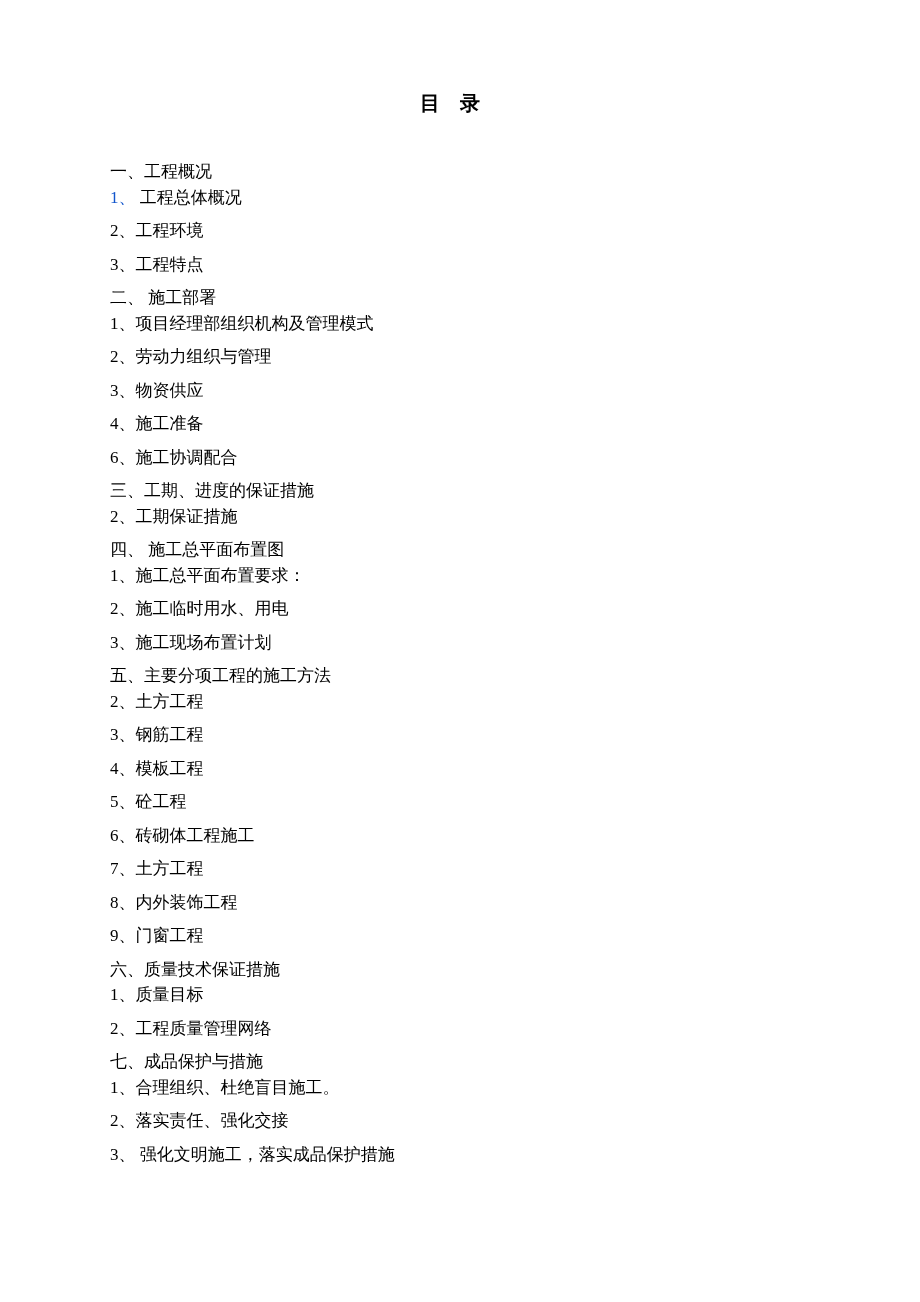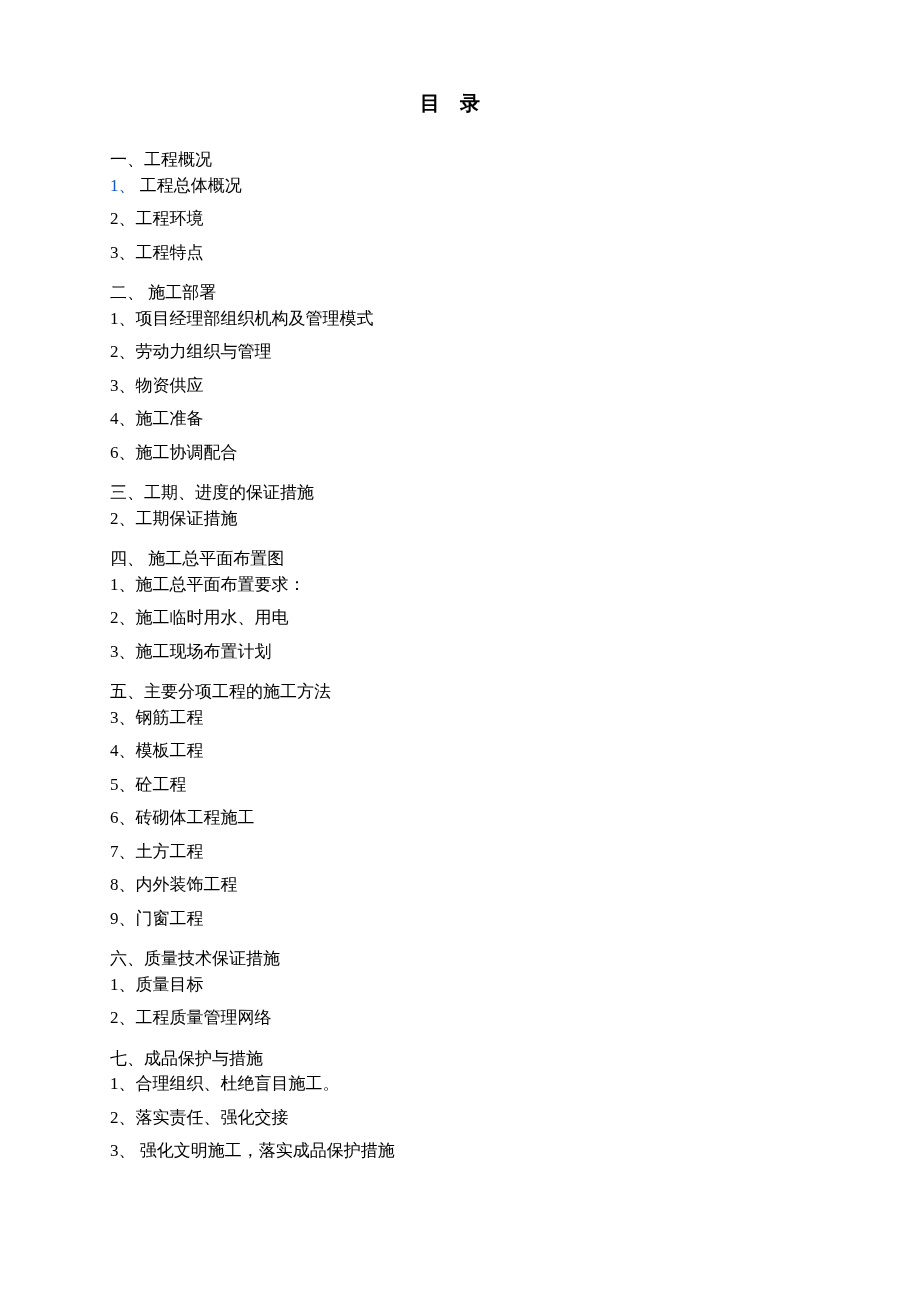--- a/index.html
+++ b/index.html
@@ -11,28 +11,28 @@
       width: 920px;
     }
     .page {
       padding: 90px 110px 60px 110px;
     }
     .title {
       text-align: center;
       font-weight: bold;
       font-size: 20px;
       letter-spacing: 1em;
-      margin-bottom: 30px;
+      margin-bottom: 42px;
     }
     .toc {
       font-size: 17px;
       line-height: 1.5;
     }
     .section-heading {
-      margin-top: 15px;
+      margin-top: 8px;
       margin-bottom: 0;
     }
     .item {
       margin-bottom: 8px;
     }
     .link-num {
       color: #1155cc;
     }
   </style>
 </head>
@@ -58,20 +58,21 @@
 
     <div class="section-heading">三、工期、进度的保证措施</div>
     <div class="item"><span>2、</span><span>工期保证措施</span></div>
 
     <div class="section-heading">四、 施工总平面布置图</div>
     <div class="item"><span>1、</span><span>施工总平面布置要求：</span></div>
     <div class="item"><span>2、</span><span>施工临时用水、用电</span></div>
     <div class="item"><span>3、</span><span>施工现场布置计划</span></div>
 
     <div class="section-heading">五、主要分项工程的施工方法</div>
+    <div class="item"><span>2、</span><span>土方工程</span></div>
     <div class="item"><span>3、</span><span>钢筋工程</span></div>
     <div class="item"><span>4、</span><span>模板工程</span></div>
     <div class="item"><span>5、</span><span>砼工程</span></div>
     <div class="item"><span>6、</span><span>砖砌体工程施工</span></div>
     <div class="item"><span>7、</span><span>土方工程</span></div>
     <div class="item"><span>8、</span><span>内外装饰工程</span></div>
     <div class="item"><span>9、</span><span>门窗工程</span></div>
 
     <div class="section-heading">六、质量技术保证措施</div>
     <div class="item"><span>1、</span><span>质量目标</span></div>

